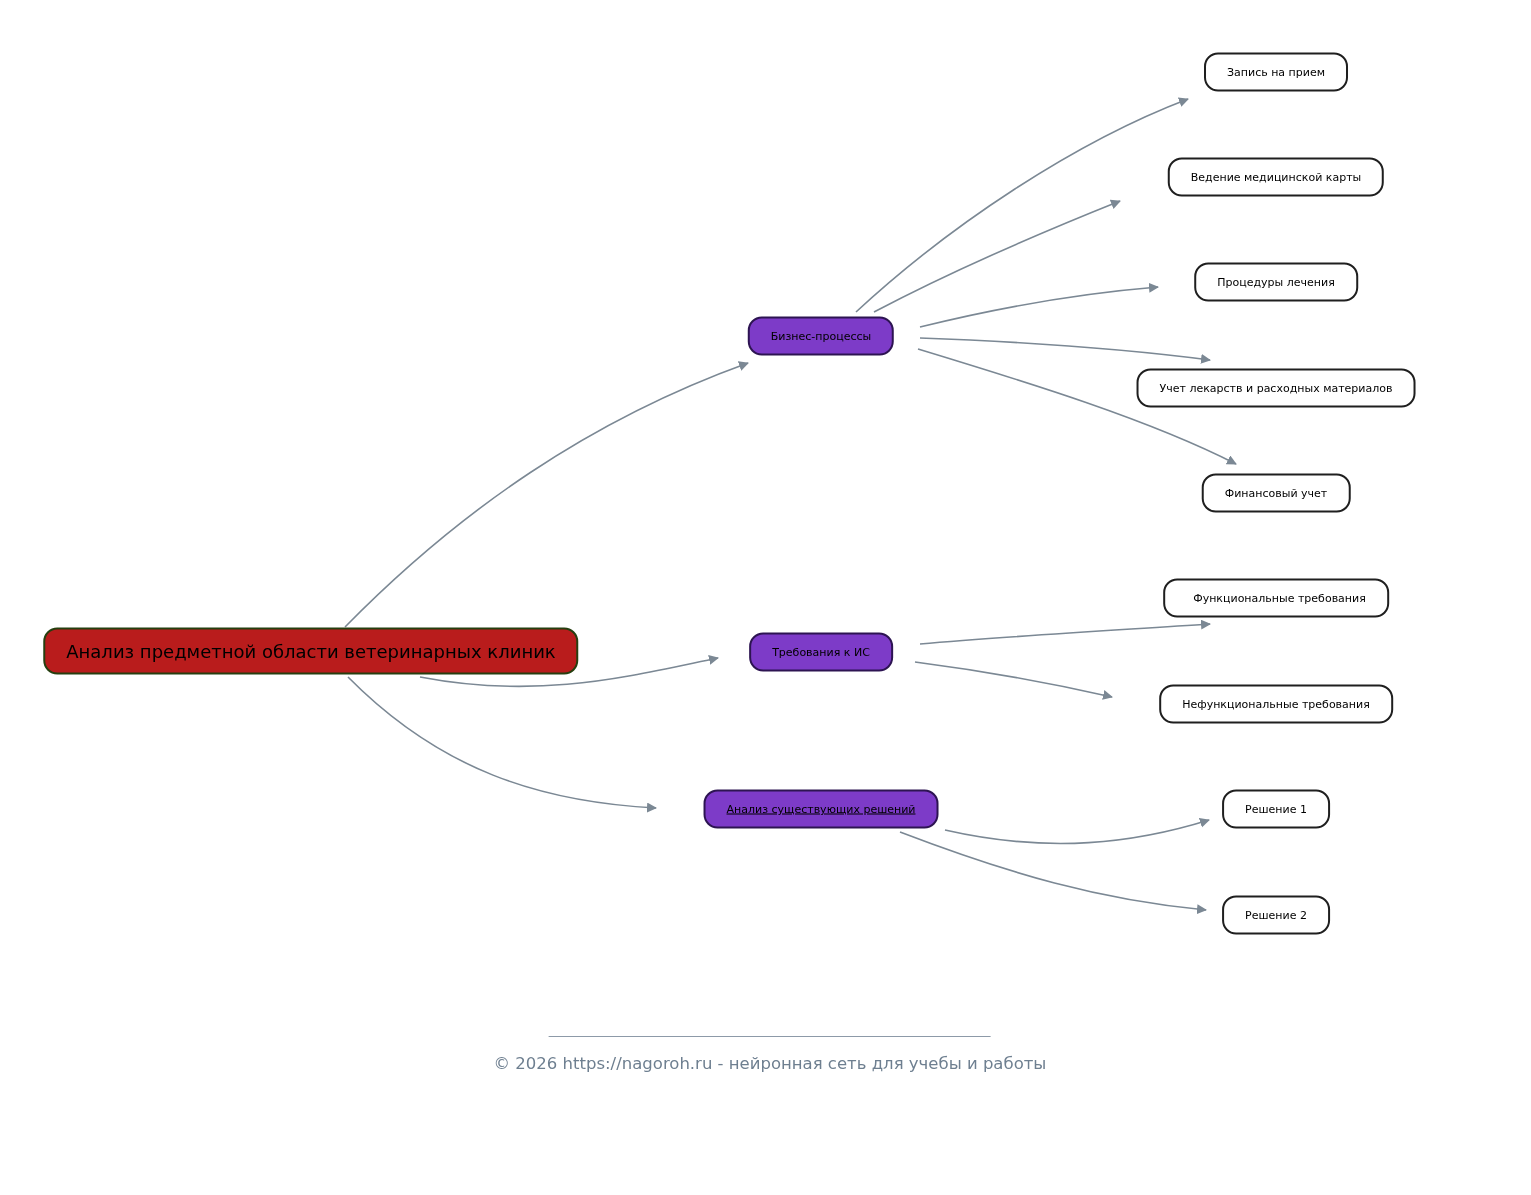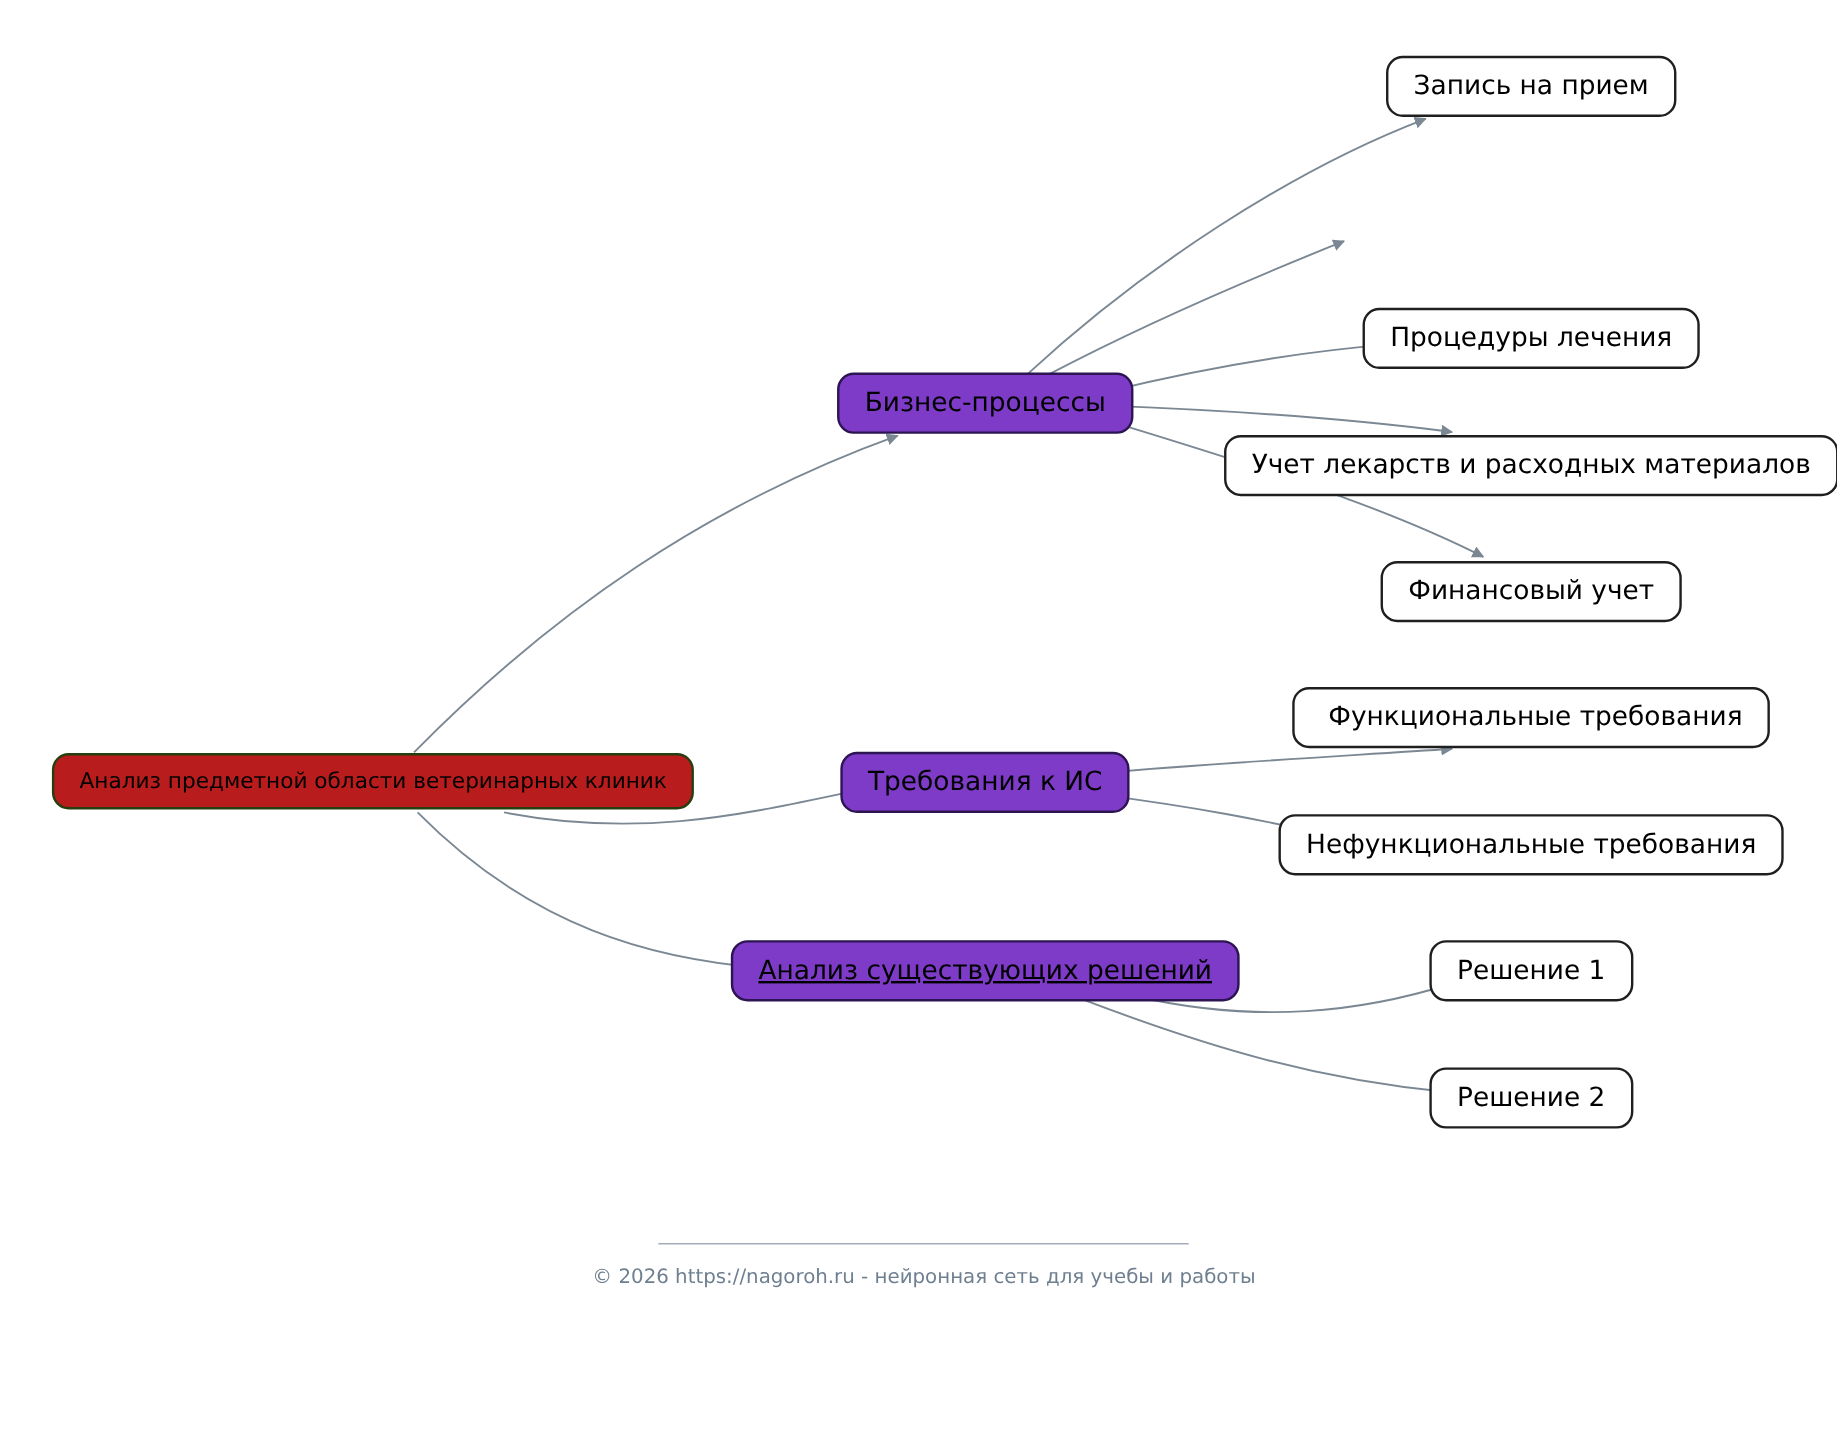--- a/index.html
+++ b/index.html
@@ -19,21 +19,21 @@
     position: absolute;
     left: 0;
     top: 0;
   }
   .node {
     position: absolute;
     transform: translate(-50%, -50%);
     white-space: nowrap;
     border-radius: 14px;
     padding: 11px 21px;
-    font-size: 22px;
+    font-size: 11px;
     color: #000000;
     background: #ffffff;
     border: 2px solid #1f1f1f;
     text-align: center;
   }
   .node.root {
     background: #b91c1c;
     border-color: #263f10;
     font-size: 18px;
   }
@@ -96,20 +96,21 @@
   <div class="node root" style="left:311px; top:651px;">Анализ предметной области ветеринарных клиник</div>
 
   <div class="node branch" style="left:821px; top:336px;">Бизнес-процессы</div>
 
   <div class="node branch" style="left:821px; top:652px;">Требования к ИС</div>
 
   <div class="node branch" style="left:821px; top:809px;text-decoration:underline;">Анализ существующих решений</div>
 
   <div class="node leaf" style="left:1276px; top:72px;">Запись на прием</div>
 
+  <div class="node leaf" style="left:1276px; top:177px;">Ведение медицинской карты</div>
 
   <div class="node leaf" style="left:1276px; top:282px;">Процедуры лечения</div>
 
   <div class="node leaf" style="left:1276px; top:388px;">Учет лекарств и расходных материалов</div>
 
   <div class="node leaf" style="left:1276px; top:493px;">Финансовый учет</div>
 
   <div class="node leaf" style="left:1276px; top:598px;padding-left:28px;">Функциональные требования</div>
 
   <div class="node leaf" style="left:1276px; top:704px;">Нефункциональные требования</div>

